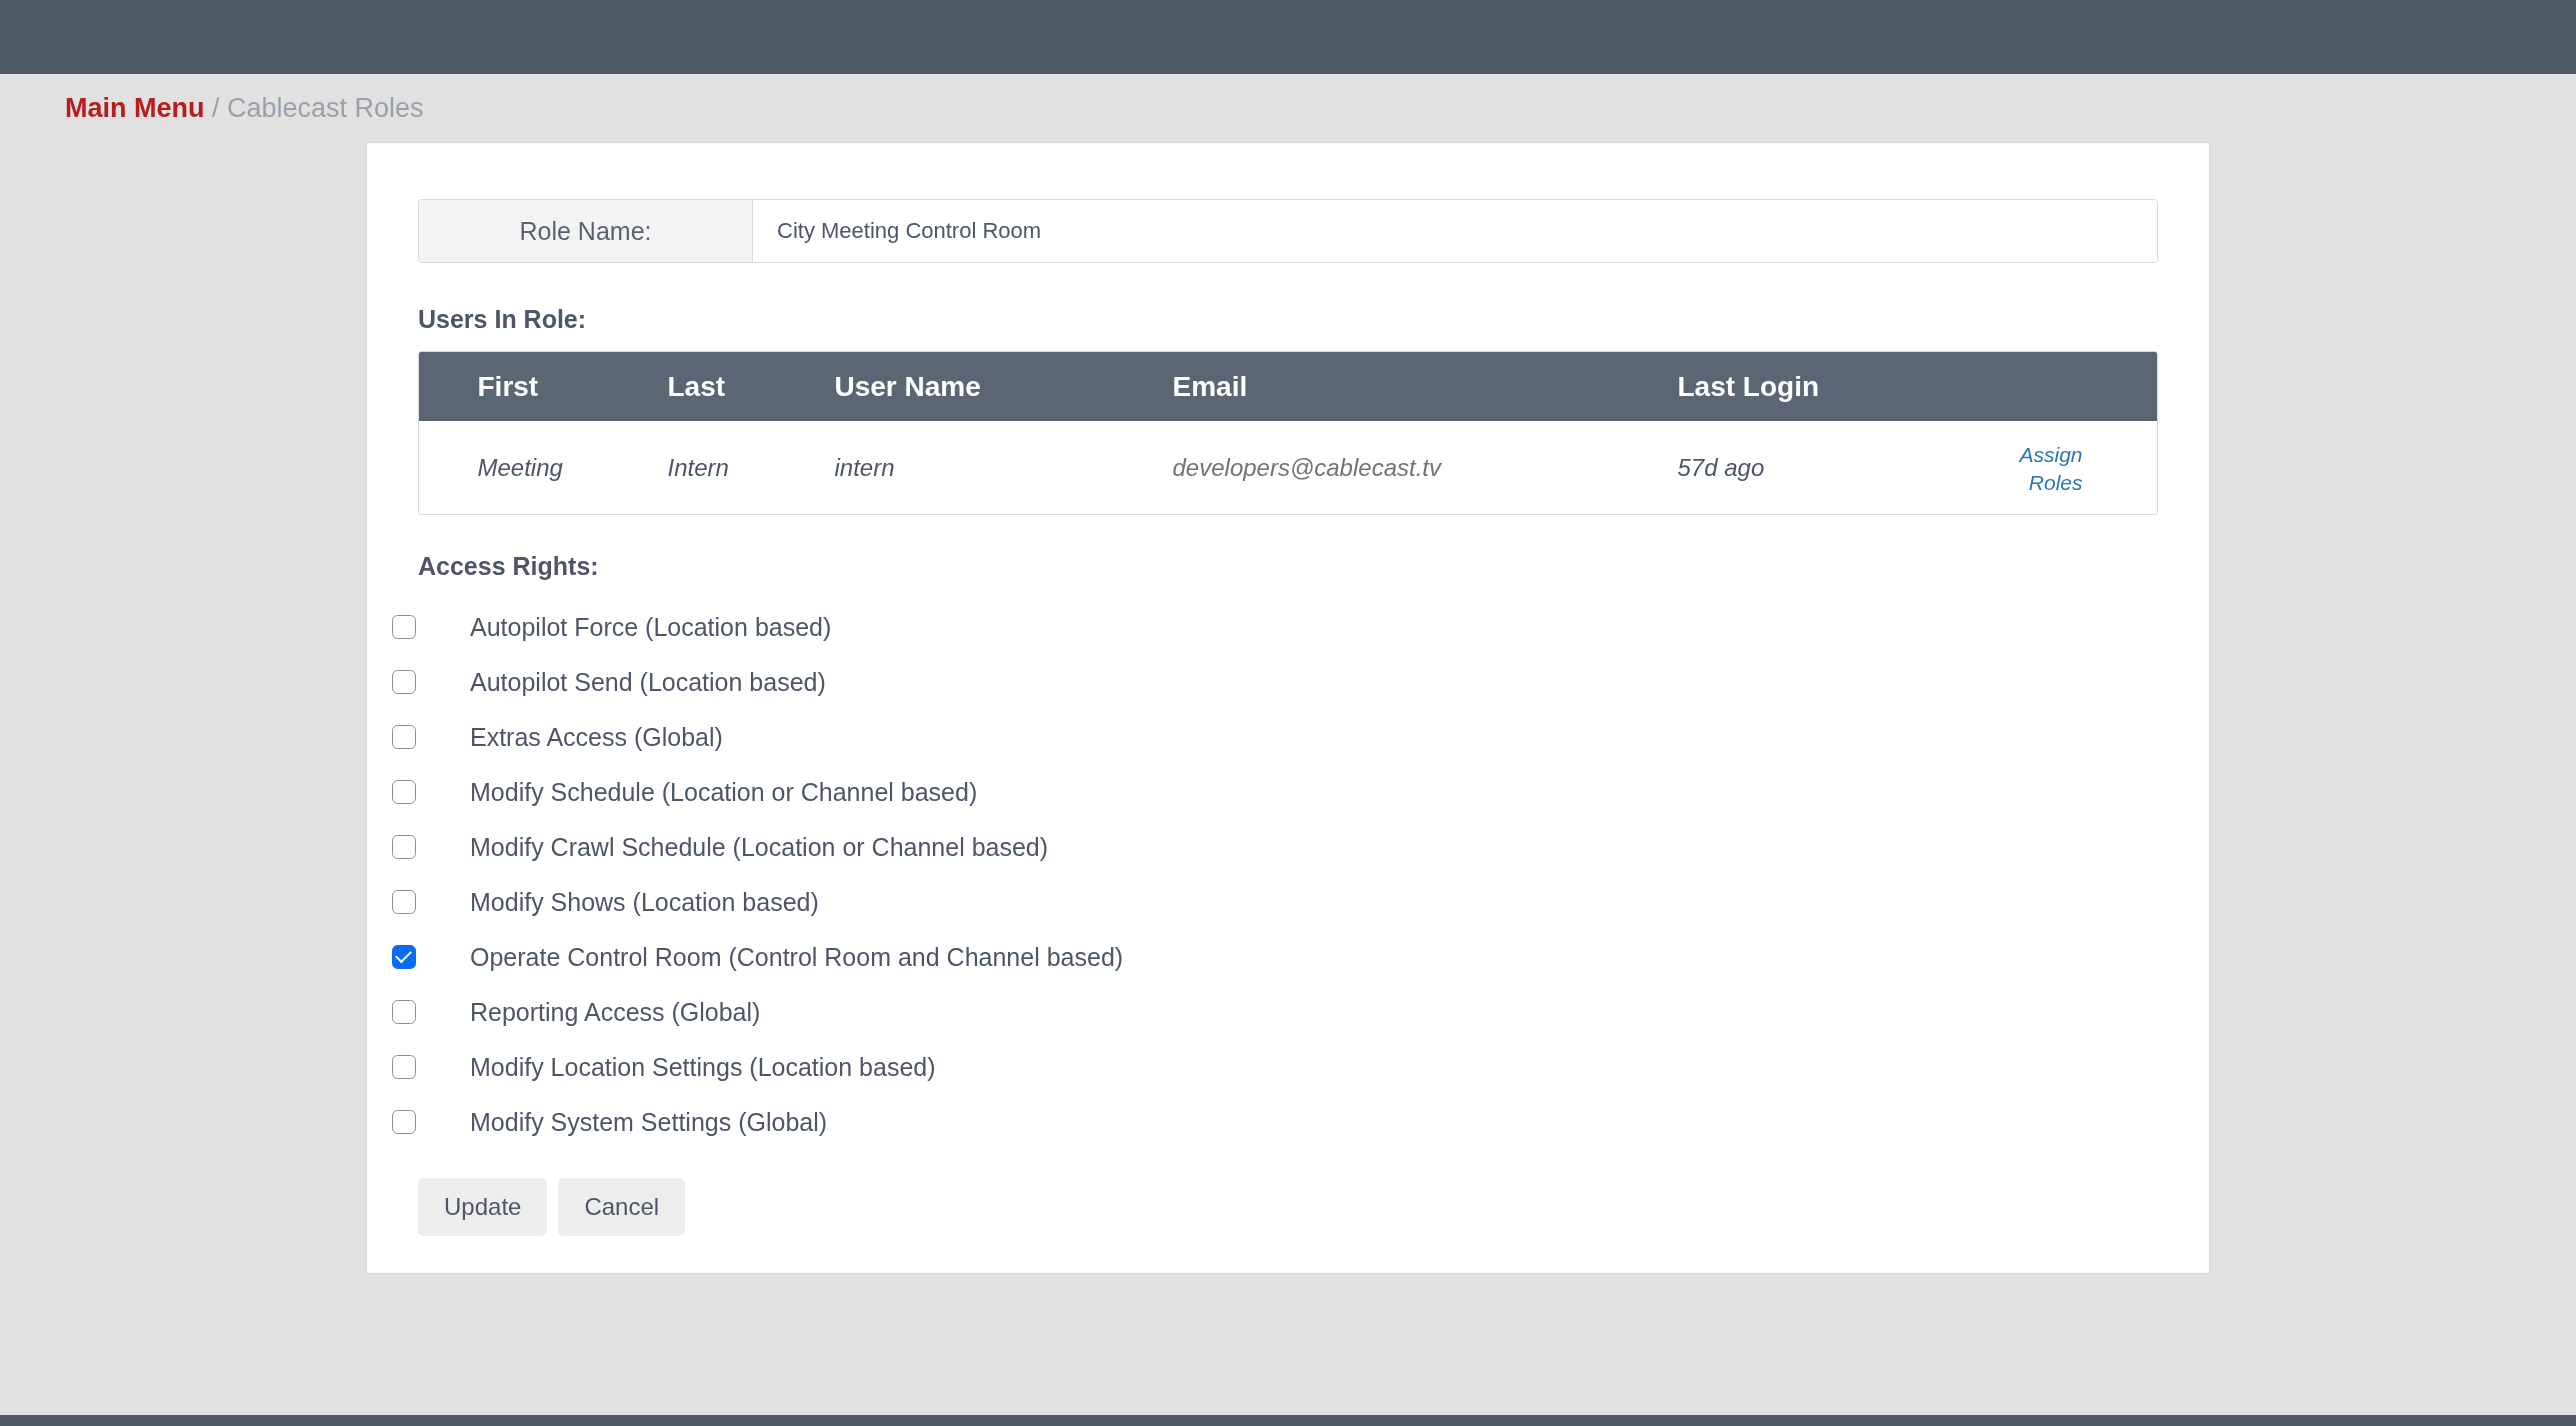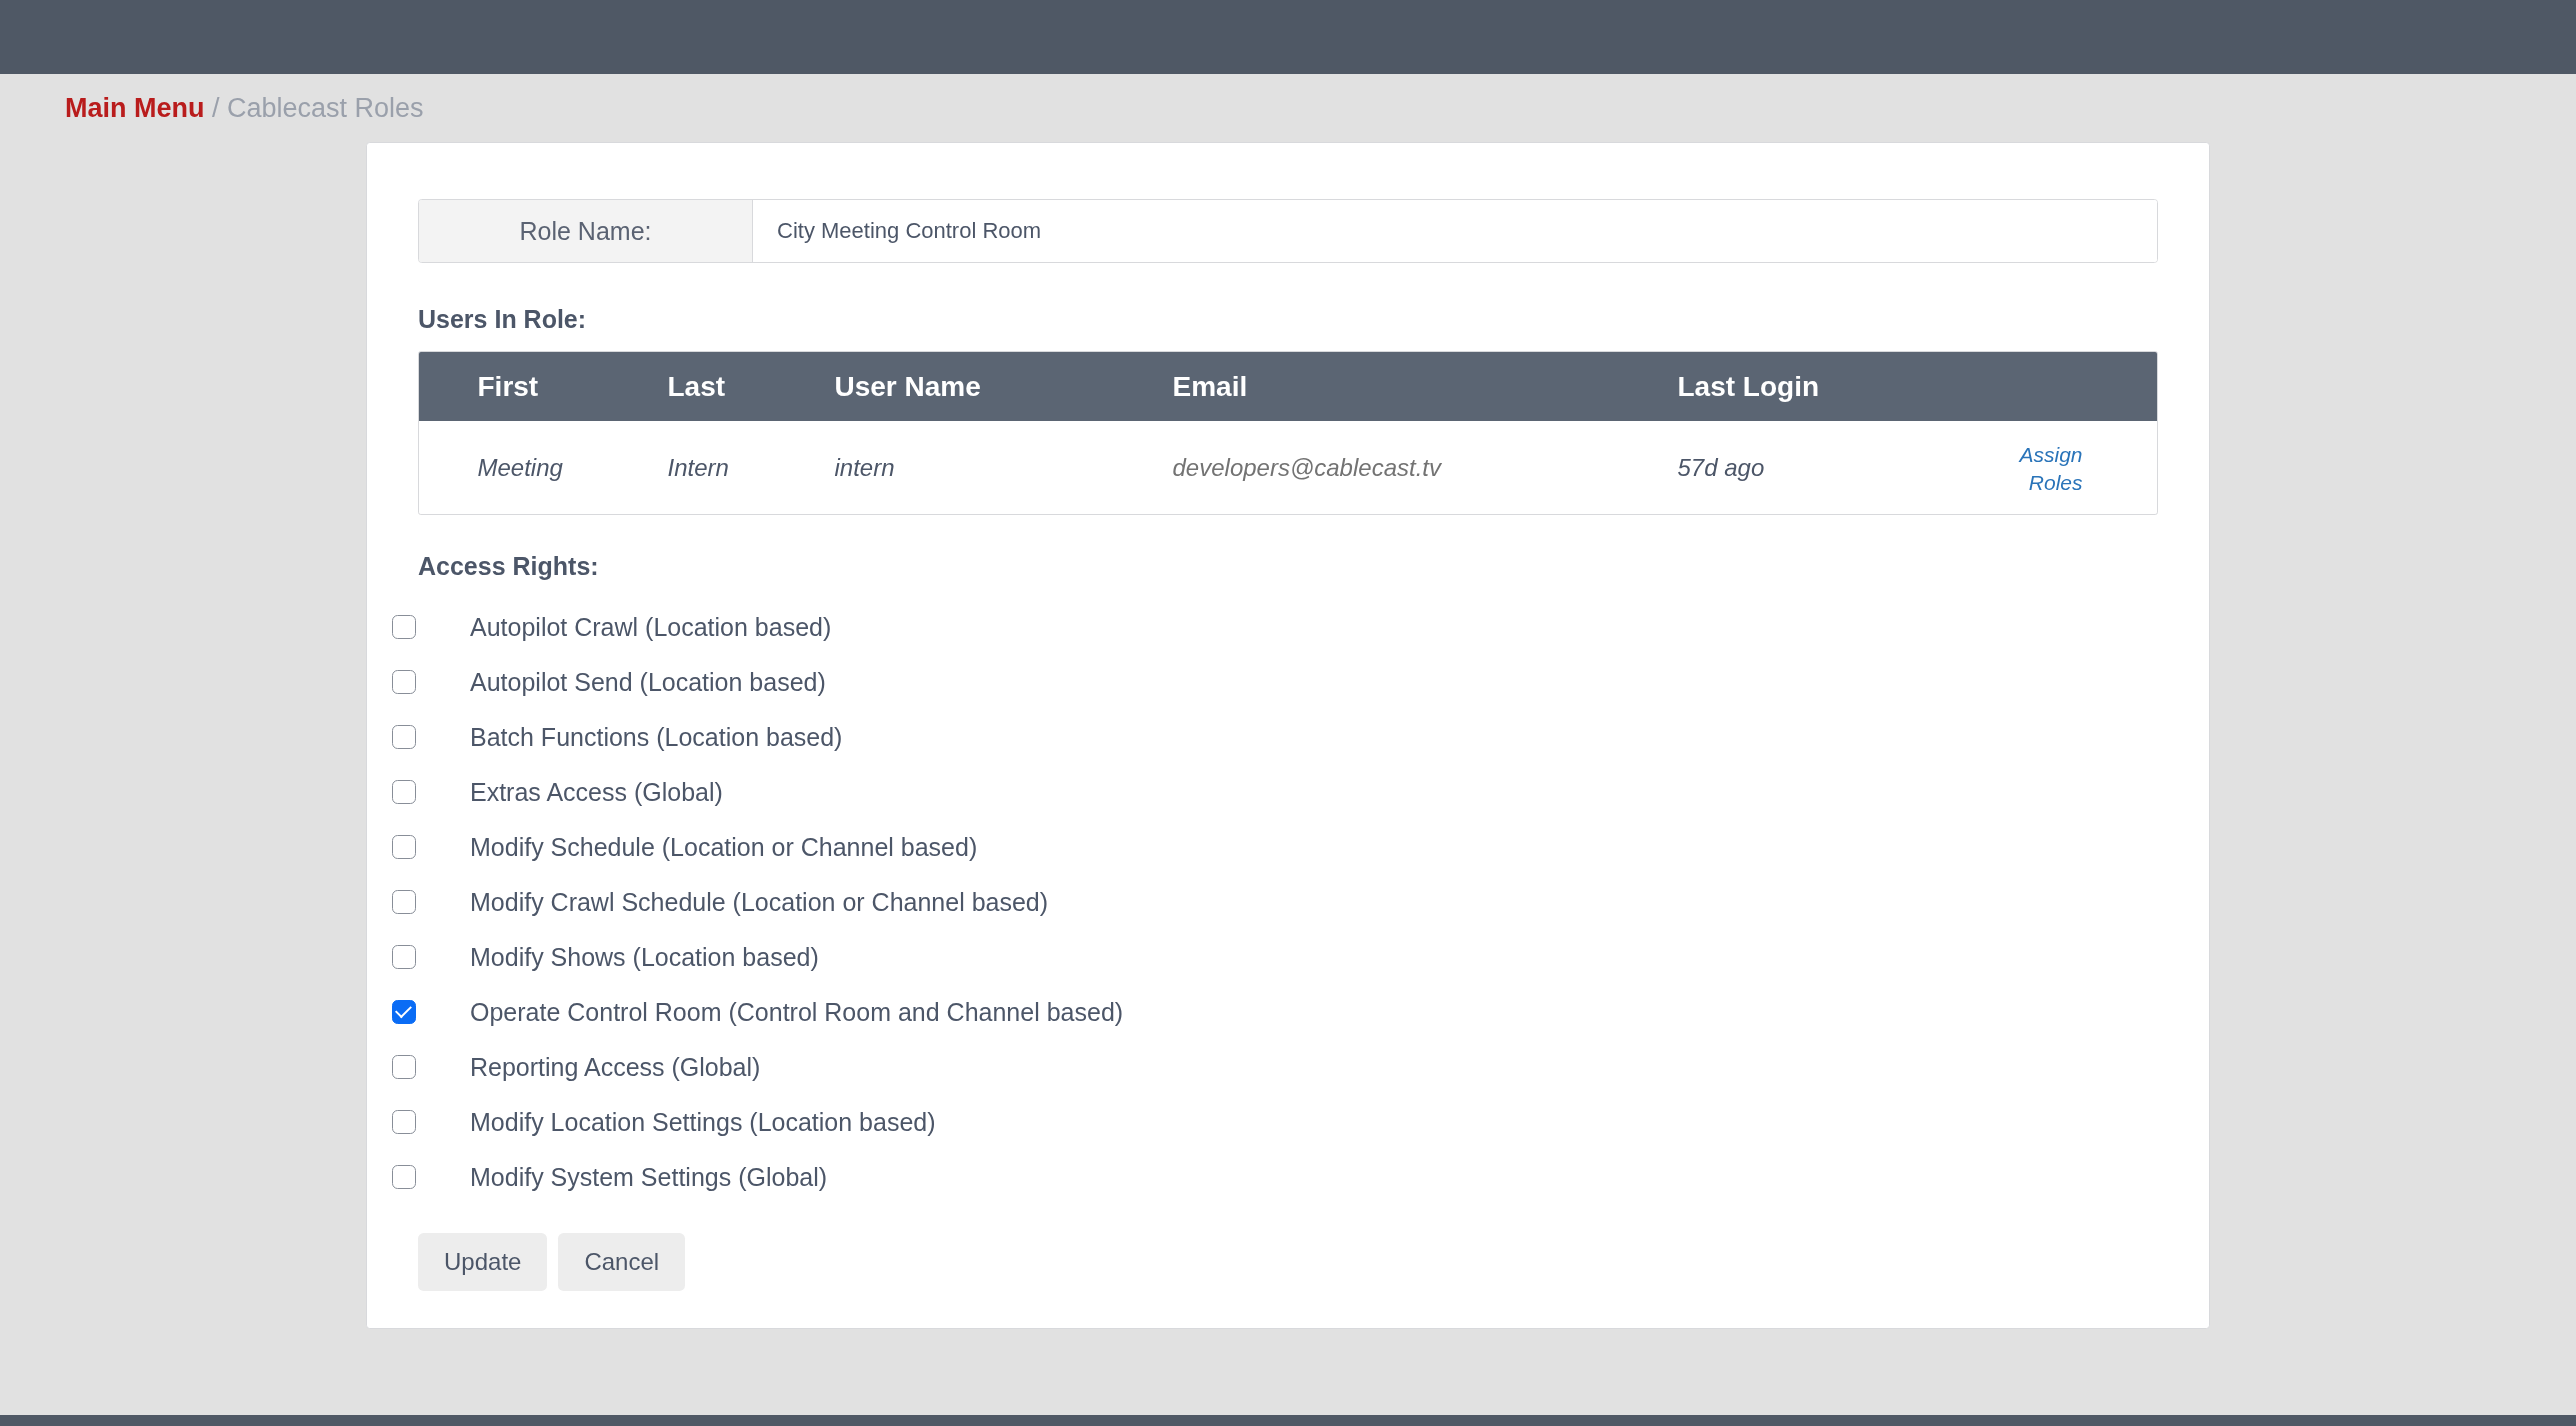--- a/index.html
+++ b/index.html
@@ -208,29 +208,25 @@
         <div class="col-lastlogin">57d ago</div>
         <div class="col-action"><a class="assign-link">Assign Roles</a></div>
       </div>
     </div>
 
     <div class="section-heading">Access Rights:</div>
 
     <div class="access-list" id="access-list">
         <div class="access-item">
           <input type="checkbox" id="ar0" style="">
-          <label for="ar0">Autopilot Crawl (Location based)</label>
+          <label for="ar0">Autopilot Force (Location based)</label>
         </div>
         <div class="access-item">
           <input type="checkbox" id="ar1" style="">
           <label for="ar1">Autopilot Send (Location based)</label>
-        </div>
-        <div class="access-item">
-          <input type="checkbox" id="ar2" style="">
-          <label for="ar2">Batch Functions (Location based)</label>
         </div>
         <div class="access-item">
           <input type="checkbox" id="ar3" style="">
           <label for="ar3">Extras Access (Global)</label>
         </div>
         <div class="access-item">
           <input type="checkbox" id="ar4" style="">
           <label for="ar4">Modify Schedule (Location or Channel based)</label>
         </div>
         <div class="access-item">

